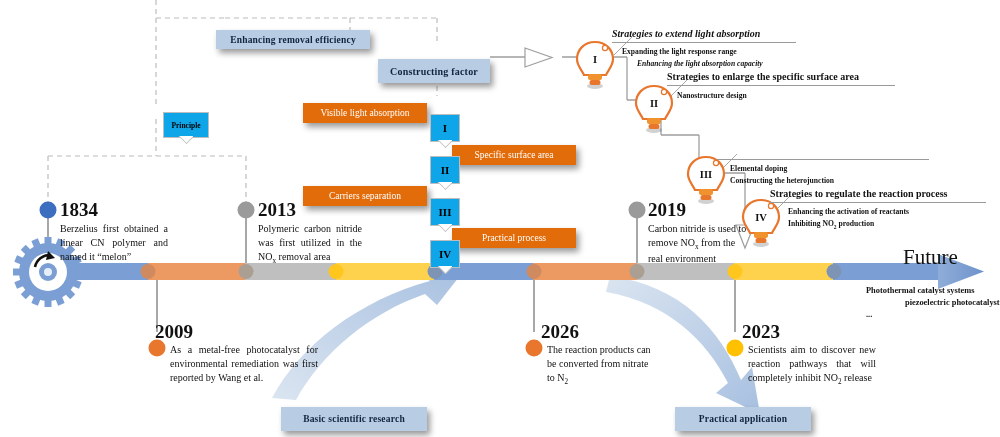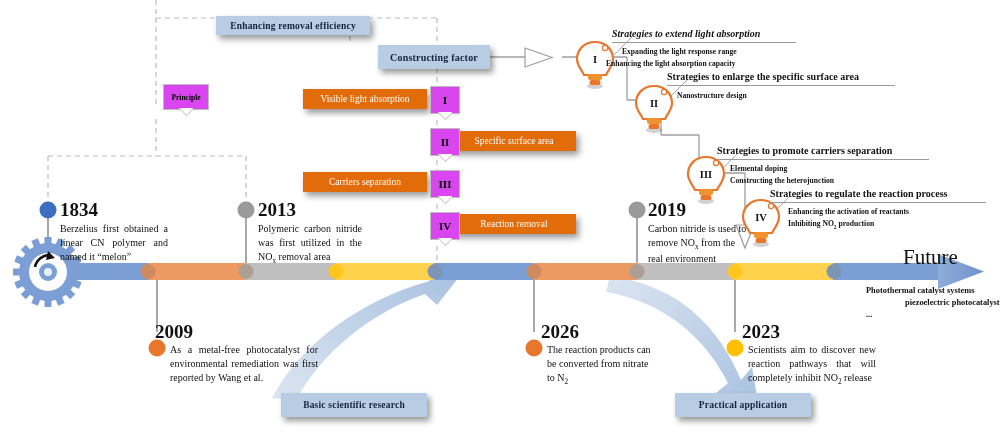--- a/index.html
+++ b/index.html
@@ -2,42 +2,42 @@
 <html><head>
 <meta charset="utf-8">
 <style>
   html,body{margin:0;padding:0;background:#ffffff;}
   body{width:1000px;height:437px;position:relative;overflow:hidden;
        font-family:"Liberation Serif", serif;color:#111;}
   #stage{position:absolute;left:0;top:0;width:1000px;height:437px;}
   svg.layer{position:absolute;left:0;top:0;width:1000px;height:437px;overflow:visible;}
   #wires{z-index:1;}
   #deco{z-index:2;}
-  .node{position:absolute;z-index:5;}
+  .node{position:absolute;z-index:5;margin-top:14px;}
 
   
   .bluebox{
     background:#b8cce4;color:#10243e;
     font-weight:bold;text-align:center;
     display:flex;align-items:center;justify-content:center;
     box-shadow:3px 4px 6px rgba(0,0,0,.40);
     letter-spacing:.2px;white-space:nowrap;
   }
   
   .orangebox{
     background:#E36C0A;color:#ffffff;font-weight:normal;
     display:flex;align-items:center;justify-content:center;
     box-shadow:3px 4px 6px rgba(0,0,0,.40);
     white-space:nowrap;text-align:center;
   }
   
   .callout{
-    background:#d946ef;border:1px solid #bdbdbd;
+    background:#0ea5e9;border:1px solid #bdbdbd;
     display:flex;align-items:center;justify-content:center;
-    font-weight:bold;color:#000;position:absolute;z-index:6;
+    font-weight:bold;color:#000;position:absolute;z-index:6;margin-top:28px;
   }
   .callout .tail{
     position:absolute;left:50%;bottom:-7px;transform:translateX(-50%);
     width:14px;height:8px;overflow:hidden;
   }
   .callout .tail::before{
     content:"";position:absolute;left:0;top:-8px;width:14px;height:14px;
     background:#fff;border-right:1px solid #bdbdbd;border-bottom:1px solid #bdbdbd;
     transform:rotate(45deg) scale(.8);transform-origin:center;
   }
@@ -265,36 +265,35 @@
     <span>II</span>
     <span class="tail"></span>
   </div>
 
   <div class="node orangebox" style="left:303px;top:172px;width:124px;height:20px;font-size:9.5px;">Carriers  separation</div>
   <div class="callout" style="left:430px;top:170px;width:28px;height:26px;font-size:11px;">
     <span>III</span>
     <span class="tail"></span>
   </div>
 
-  <div class="node orangebox" style="left:452px;top:214px;width:124px;height:20px;font-size:9.5px;">Reaction removal</div>
+  <div class="node orangebox" style="left:452px;top:214px;width:124px;height:20px;font-size:9.5px;">Practical process</div>
   <div class="callout" style="left:430px;top:212px;width:28px;height:26px;font-size:11px;">
     <span>IV</span>
     <span class="tail"></span>
   </div>
 
   <div class="strat-title" style="left:612px;top:28px;font-style:italic;">Strategies to extend light absorption</div>
   <div class="strat-rule" style="left:612px;top:42px;width:184px;"></div>
   <div class="strat-sub" style="left:622px;top:46px;">Expanding the light response range</div>
-  <div class="strat-sub" style="left:606px;top:58px;">Enhancing the light absorption capacity</div>
+  <div class="strat-sub" style="left:637px;top:58px;font-style:italic;">Enhancing the light absorption capacity</div>
 
   <div class="strat-title" style="left:667px;top:71px;">Strategies to enlarge the specific surface area</div>
   <div class="strat-rule" style="left:667px;top:85px;width:228px;"></div>
   <div class="strat-sub" style="left:677px;top:90px;">Nanostructure design</div>
 
-  <div class="strat-title" style="left:717px;top:145px;">Strategies to promote carriers separation</div>
   <div class="strat-rule" style="left:717px;top:159px;width:212px;"></div>
   <div class="strat-sub" style="left:730px;top:163px;">Elemental doping</div>
   <div class="strat-sub" style="left:730px;top:175px;">Constructing the heterojunction</div>
 
   <div class="strat-title" style="left:770px;top:188px;">Strategies to regulate the reaction process</div>
   <div class="strat-rule" style="left:770px;top:202px;width:216px;"></div>
   <div class="strat-sub" style="left:788px;top:206px;">Enhancing the activation of reactants</div>
   <div class="strat-sub" style="left:788px;top:218px;">Inhibiting NO<sub>2</sub> production</div>
 
   <div class="yearlabel" style="left:60px;top:199px;">1834</div>

